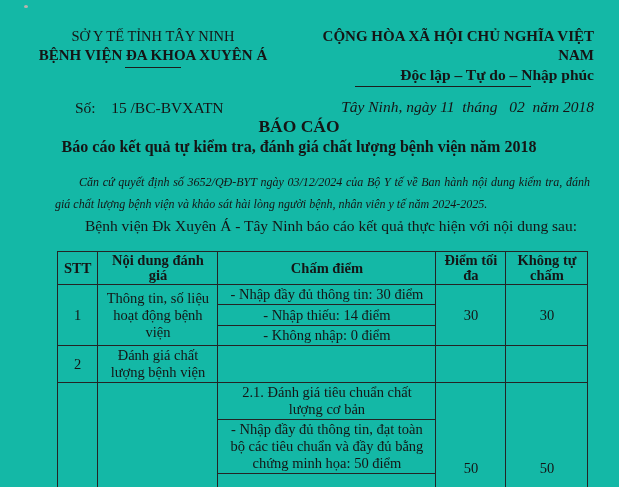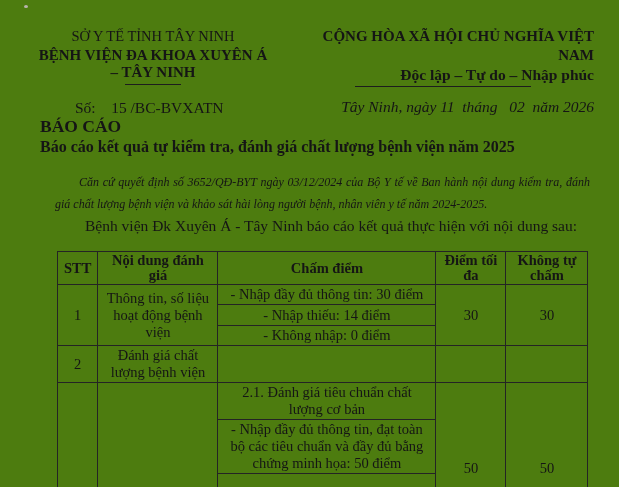--- a/index.html
+++ b/index.html
@@ -1,39 +1,39 @@
 <!DOCTYPE html>
 <html><head>
 <meta charset="utf-8">
 <style>
   html,body { margin:0; padding:0; background:#e8e8e8; }
   .page {
     position:relative; width:619px; height:487px; overflow:hidden;
-    background:#4d7c0f; color:#151515;
+    background:#14b8a6; color:#151515;
     font-family:"Liberation Serif","DejaVu Serif",serif;
   }
   .speck { position:absolute; left:24px; top:5px; width:4px; height:3px; background:#b9b4ae; border-radius:50%; }
 
   
   .hdr-left { position:absolute; left:38px; top:27px; width:230px; text-align:center; }
   .hdr-left .l1 { font-size:14.5px; line-height:18.5px; }
   .hdr-left .l2 { font-size:15px; line-height:18.5px; font-weight:bold; }
   .hdr-left .l3 { font-size:15px; line-height:17px; font-weight:bold; }
   .rule-l { width:56px; border-top:1.7px solid #1d1d1d; margin:3px auto 0; }
 
   .hdr-right { position:absolute; left:292px; top:27px; width:302px; text-align:right; }
   .hdr-right .l1 { font-size:15px; line-height:19px; font-weight:bold; }
   .hdr-right .l2 { font-size:15.5px; line-height:19px; font-weight:bold; }
   .rule-r { width:176px; border-top:1.7px solid #1d1d1d; margin:2px auto 0; }
   .dateline { font-style:italic; font-size:15.5px; margin-top:11px; white-space:pre; }
 
   .ref-number { position:absolute; left:75px; top:99px; font-size:15.5px; white-space:pre; }
 
   
-  .title-block { position:absolute; left:40px; top:116px; width:550px; }
+  .title-block { position:absolute; left:24px; top:116px; width:550px; text-align:center; }
   .title { font-size:17.5px; font-weight:bold; line-height:20px; }
   .subtitle { font-size:16px; font-weight:bold; line-height:22px; }
 
   
   .body-text { position:absolute; left:55px; top:171px; width:535px; }
   .p1 { margin:0; font-style:italic; font-size:12px; line-height:22px; text-align:justify; text-indent:24px; }
   .p2 { margin:0; font-size:15.5px; line-height:21px; text-indent:30px; }
 
   
   .doc-table { position:absolute; left:57px; top:251px; border-collapse:collapse; table-layout:fixed; }
@@ -54,36 +54,35 @@
 </style>
 </head>
 <body>
 
 <div class="page">
   <div class="speck"></div>
 
   <div class="hdr-left">
     <div class="l1">SỞ Y TẾ TỈNH TÂY NINH</div>
     <div class="l2">BỆNH VIỆN ĐA KHOA XUYÊN Á</div>
-    <div class="l3">– TÂY NINH</div>
     <div class="rule-l"></div>
   </div>
 
   <div class="hdr-right">
     <div class="l1">CỘNG HÒA XÃ HỘI CHỦ NGHĨA VIỆT NAM</div>
     <div class="l2">Độc lập – Tự do – Nhập phúc</div>
     <div class="rule-r"></div>
-    <div class="dateline">Tây Ninh, ngày 11  tháng   02  năm 2026</div>
+    <div class="dateline">Tây Ninh, ngày 11  tháng   02  năm 2018</div>
   </div>
 
   <div class="ref-number">Số:    15 /BC-BVXATN</div>
 
   <div class="title-block">
     <div class="title">BÁO CÁO</div>
-    <div class="subtitle">Báo cáo kết quả tự kiểm tra, đánh giá chất lượng bệnh viện năm 2025</div>
+    <div class="subtitle">Báo cáo kết quả tự kiểm tra, đánh giá chất lượng bệnh viện năm 2018</div>
   </div>
 
   <div class="body-text">
     <p class="p1">Căn cứ quyết định số 3652/QĐ-BYT ngày 03/12/2024 của Bộ Y tế về Ban hành nội dung kiểm tra, đánh giá chất lượng bệnh viện và khảo sát hài lòng người bệnh, nhân viên y tế năm 2024-2025.</p>
     <p class="p2">Bệnh viện Đk Xuyên Á - Tây Ninh báo cáo kết quả thực hiện với nội dung sau:</p>
   </div>
 
   <table class="doc-table">
     <colgroup>
       <col style="width:37px">

